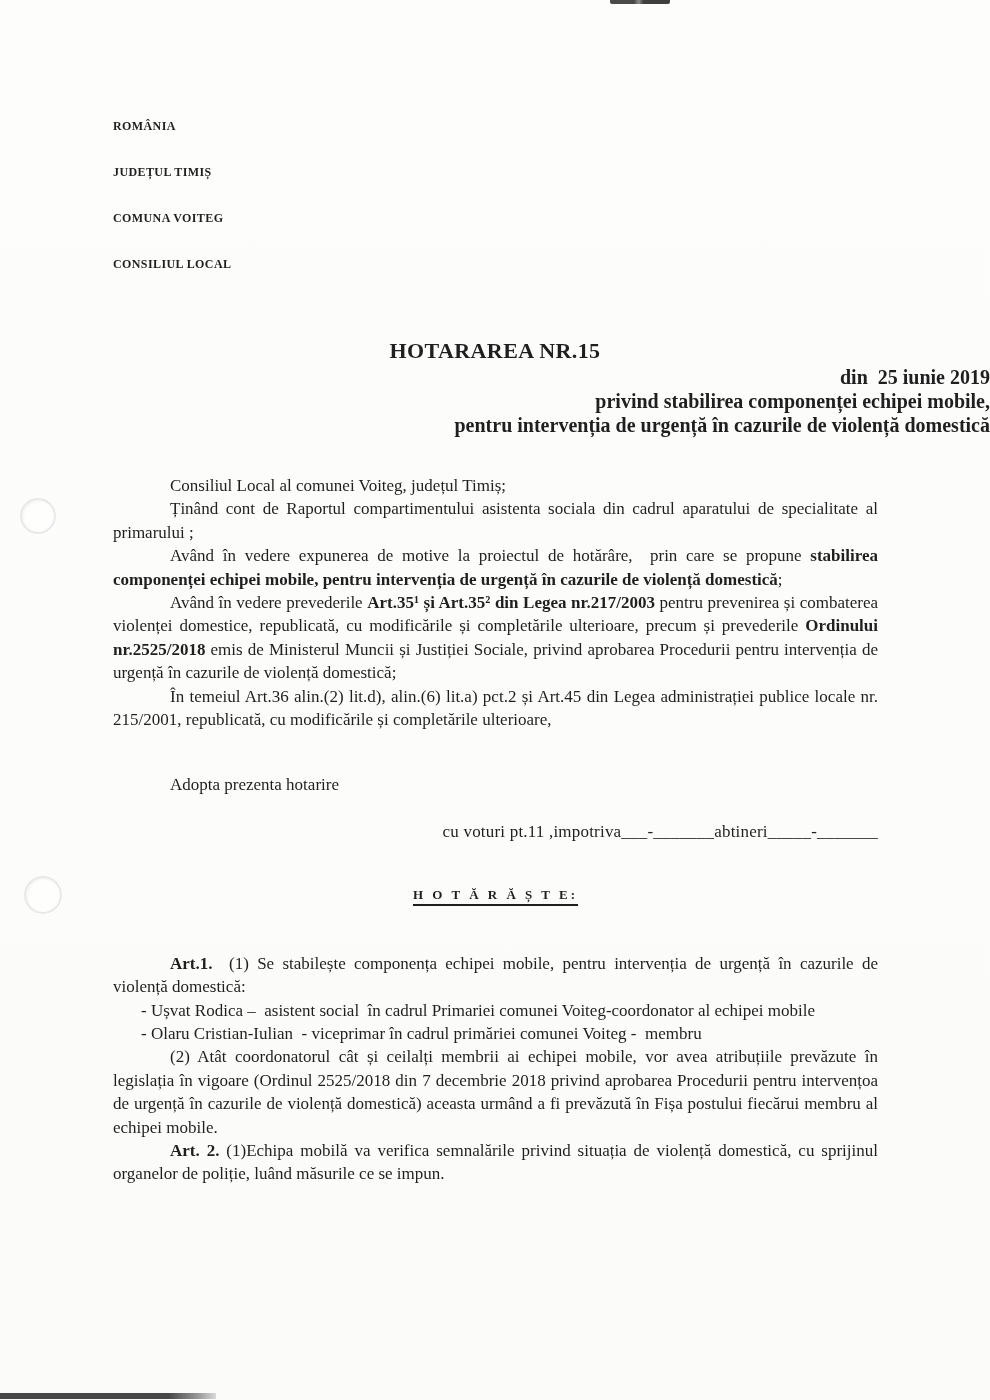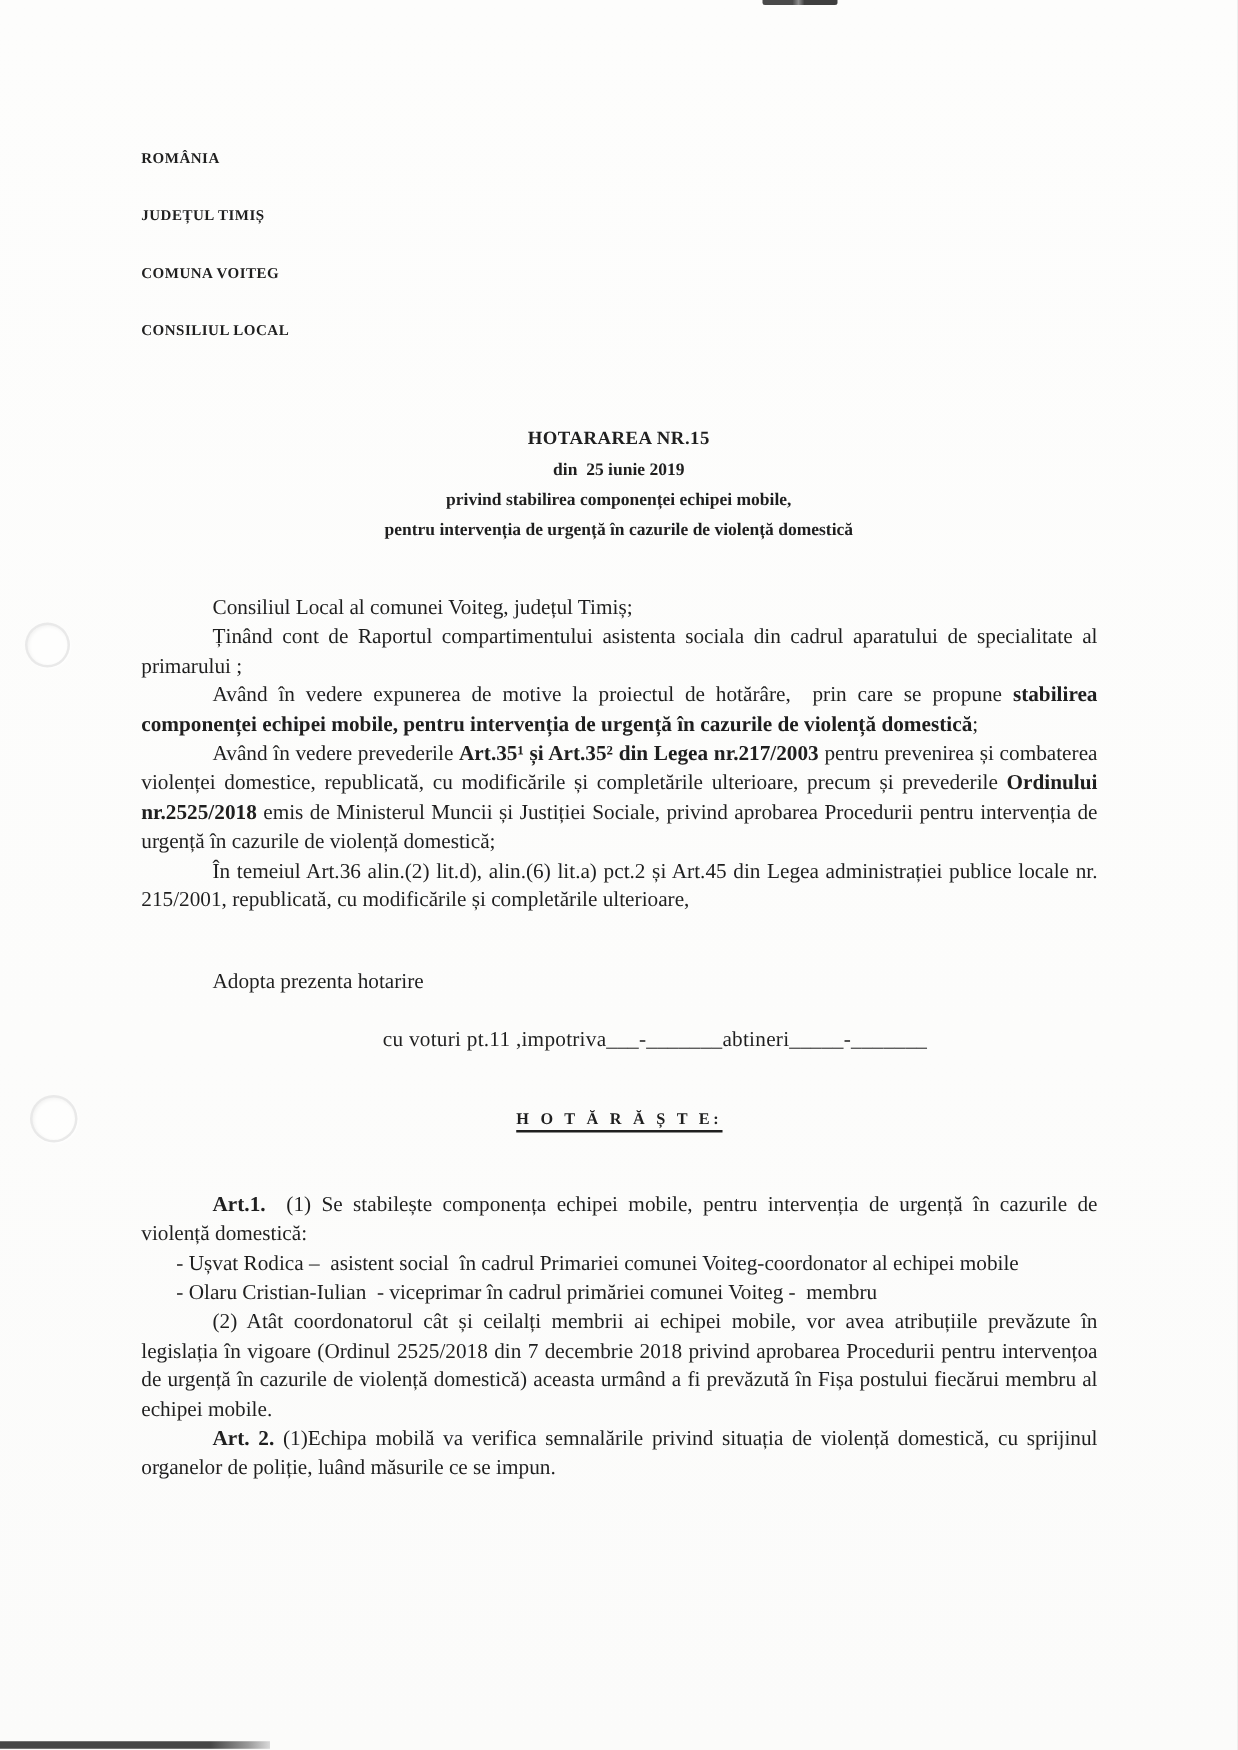--- a/index.html
+++ b/index.html
@@ -37,33 +37,33 @@
     position:absolute;left:113px;top:117px;
     font-weight:bold;font-size:12px;letter-spacing:0.4px;line-height:19px;
   }
   .doc-header .h-line{margin-bottom:27px;}
 
   
   .doc-title{
     position:absolute;top:337px;left:0;width:100%;
     text-align:center;font-weight:bold;
   }
-  .doc-title .t1{font-size:15px;line-height:28px;letter-spacing:0.4px;}
-  .doc-title .t2{font-size:14px;line-height:24px;}
+  .doc-title .t1{font-size:22px;line-height:28px;letter-spacing:0.4px;}
+  .doc-title .t2{font-size:20px;line-height:24px;text-align:right;}
 
   
   .doc-body{
     position:absolute;left:113px;top:474px;width:765px;
     font-size:17px;line-height:23.4px;text-align:justify;
   }
   .para{margin:0;}
   .ind{text-indent:57px;}
   .member{text-indent:28px;}
   .adopt-line{margin-top:42px;text-align:left;}
-  .votes-line{margin-top:23px;text-align:center;text-indent:57px;letter-spacing:0.2px;}
+  .votes-line{margin-top:23px;text-align:right;text-indent:57px;letter-spacing:0.2px;}
   .decision-heading{
     margin-top:40px;text-align:center;font-weight:bold;font-size:13px;
     letter-spacing:3px;
   }
   .decision-heading span{
     text-decoration:underline;
     text-decoration-thickness:2px;
     text-underline-offset:5px;
   }
   .art1{margin-top:45px;}

